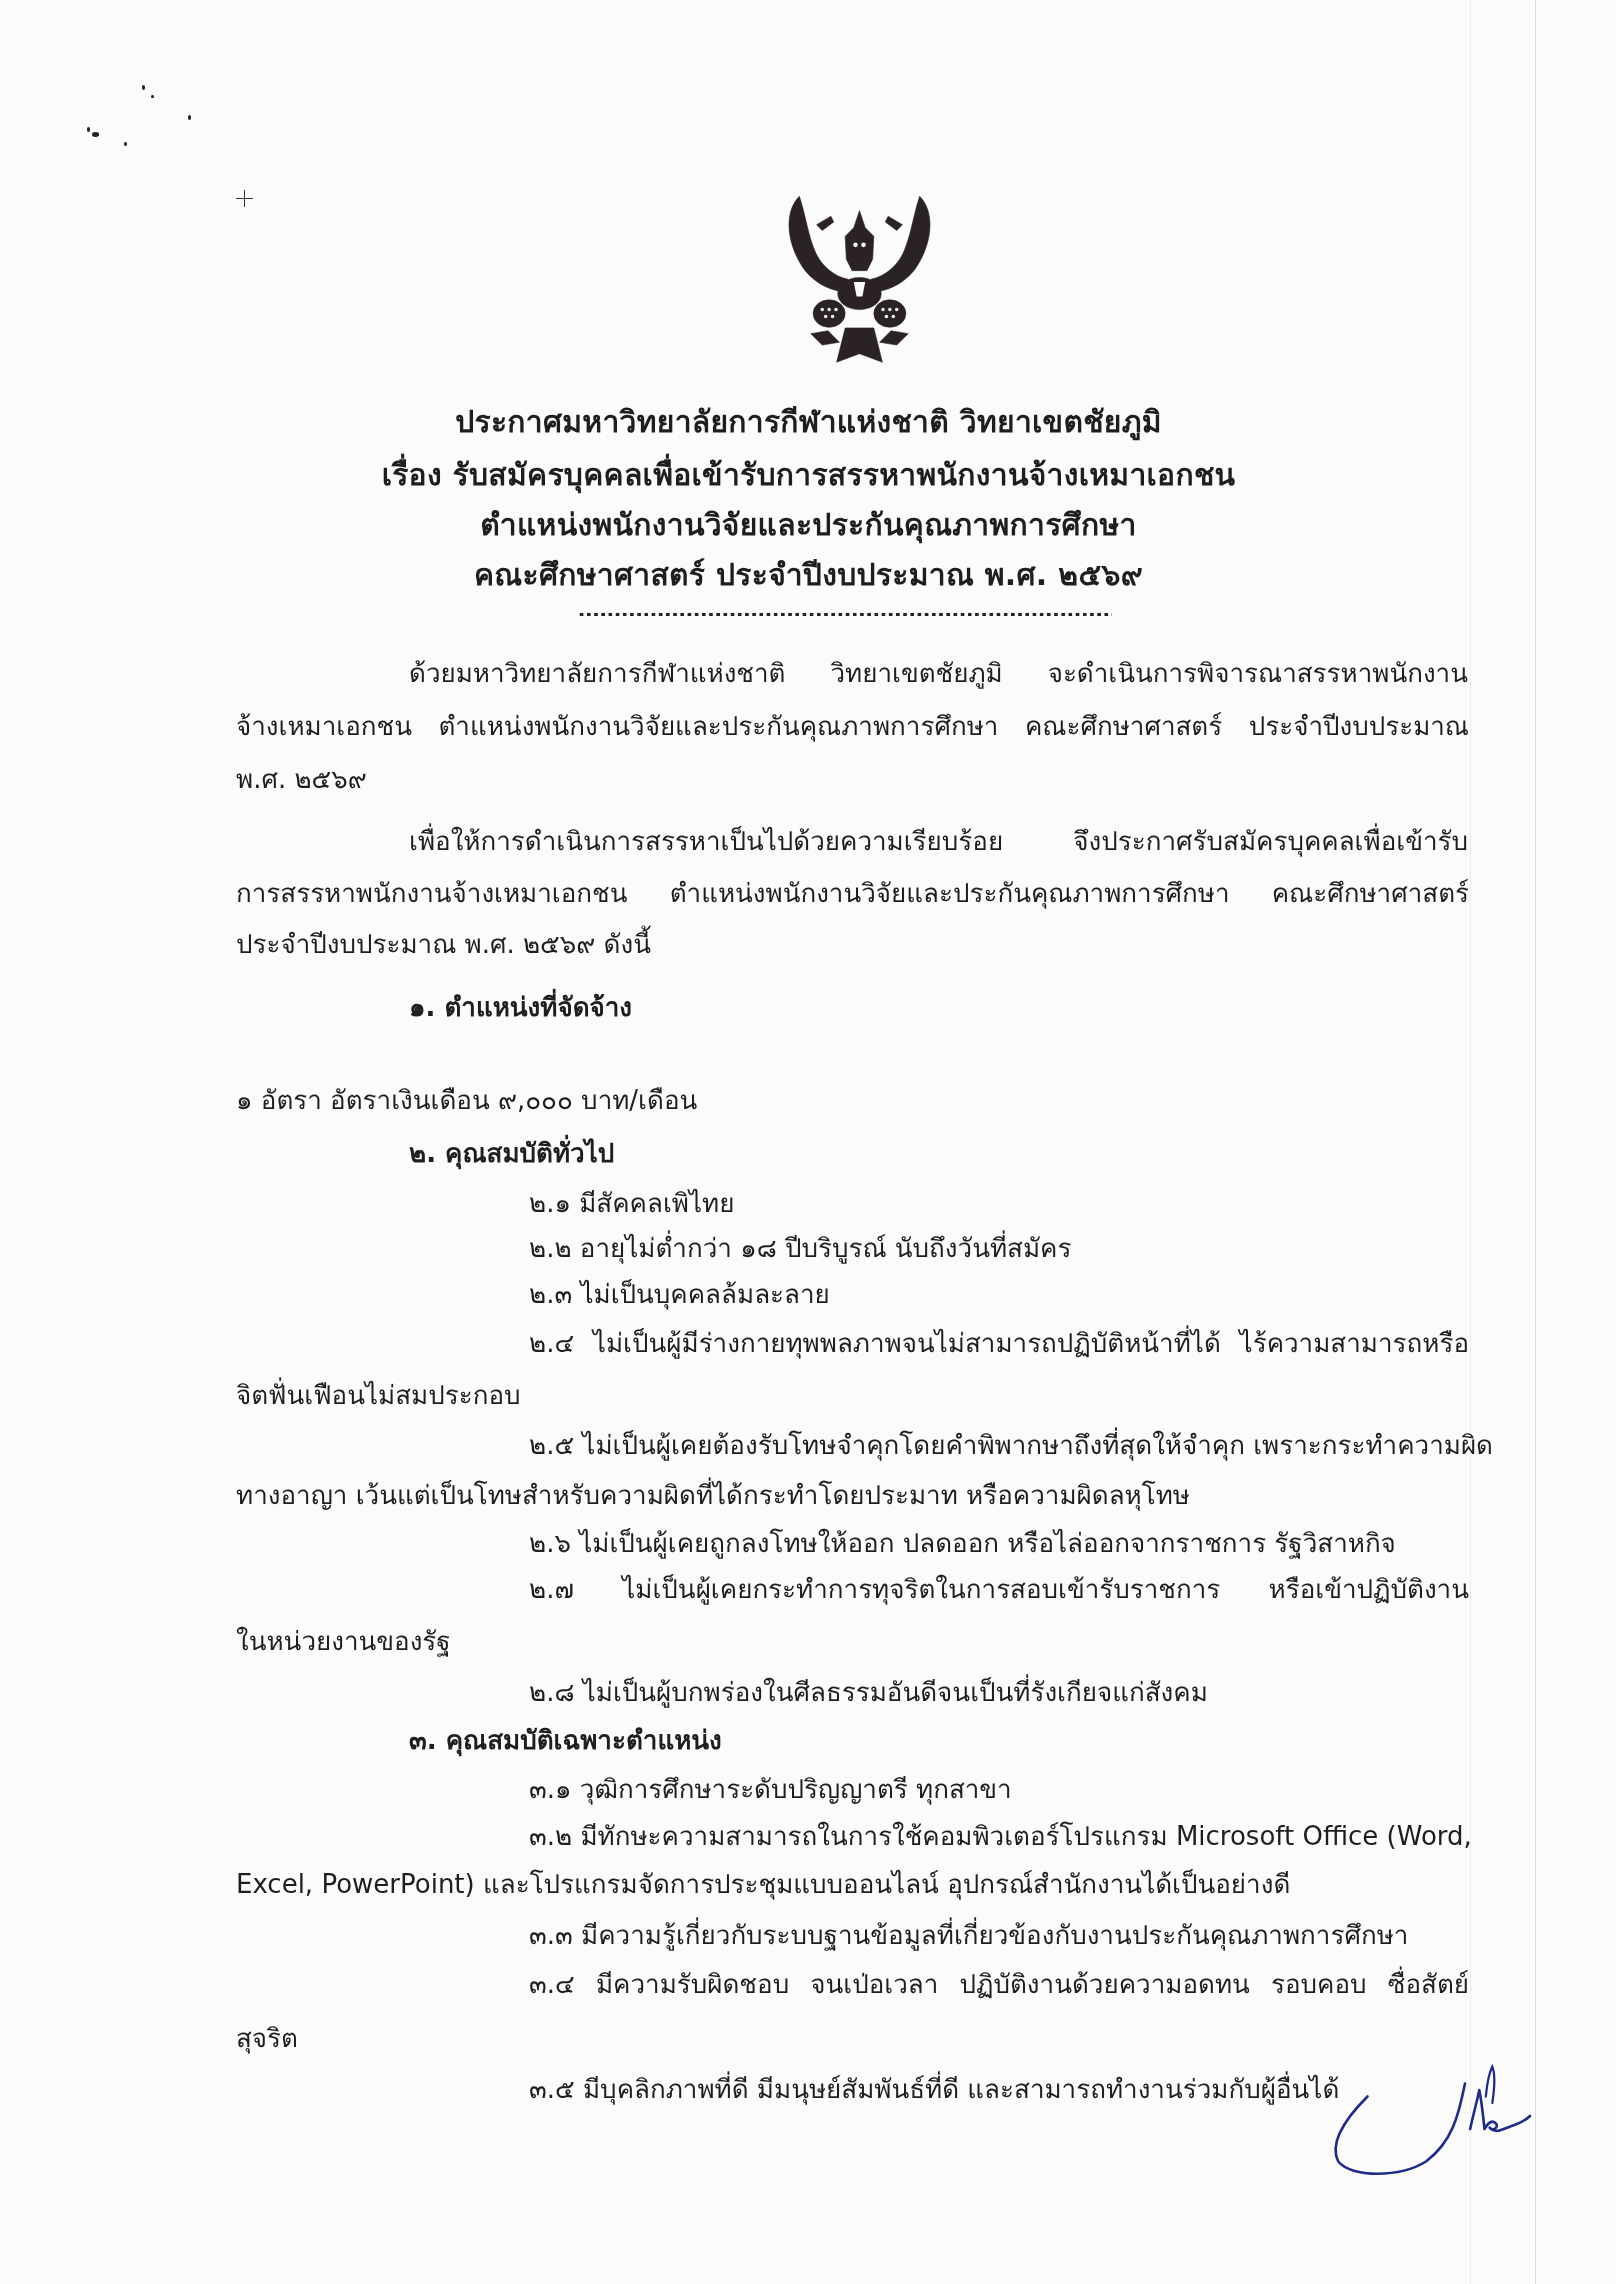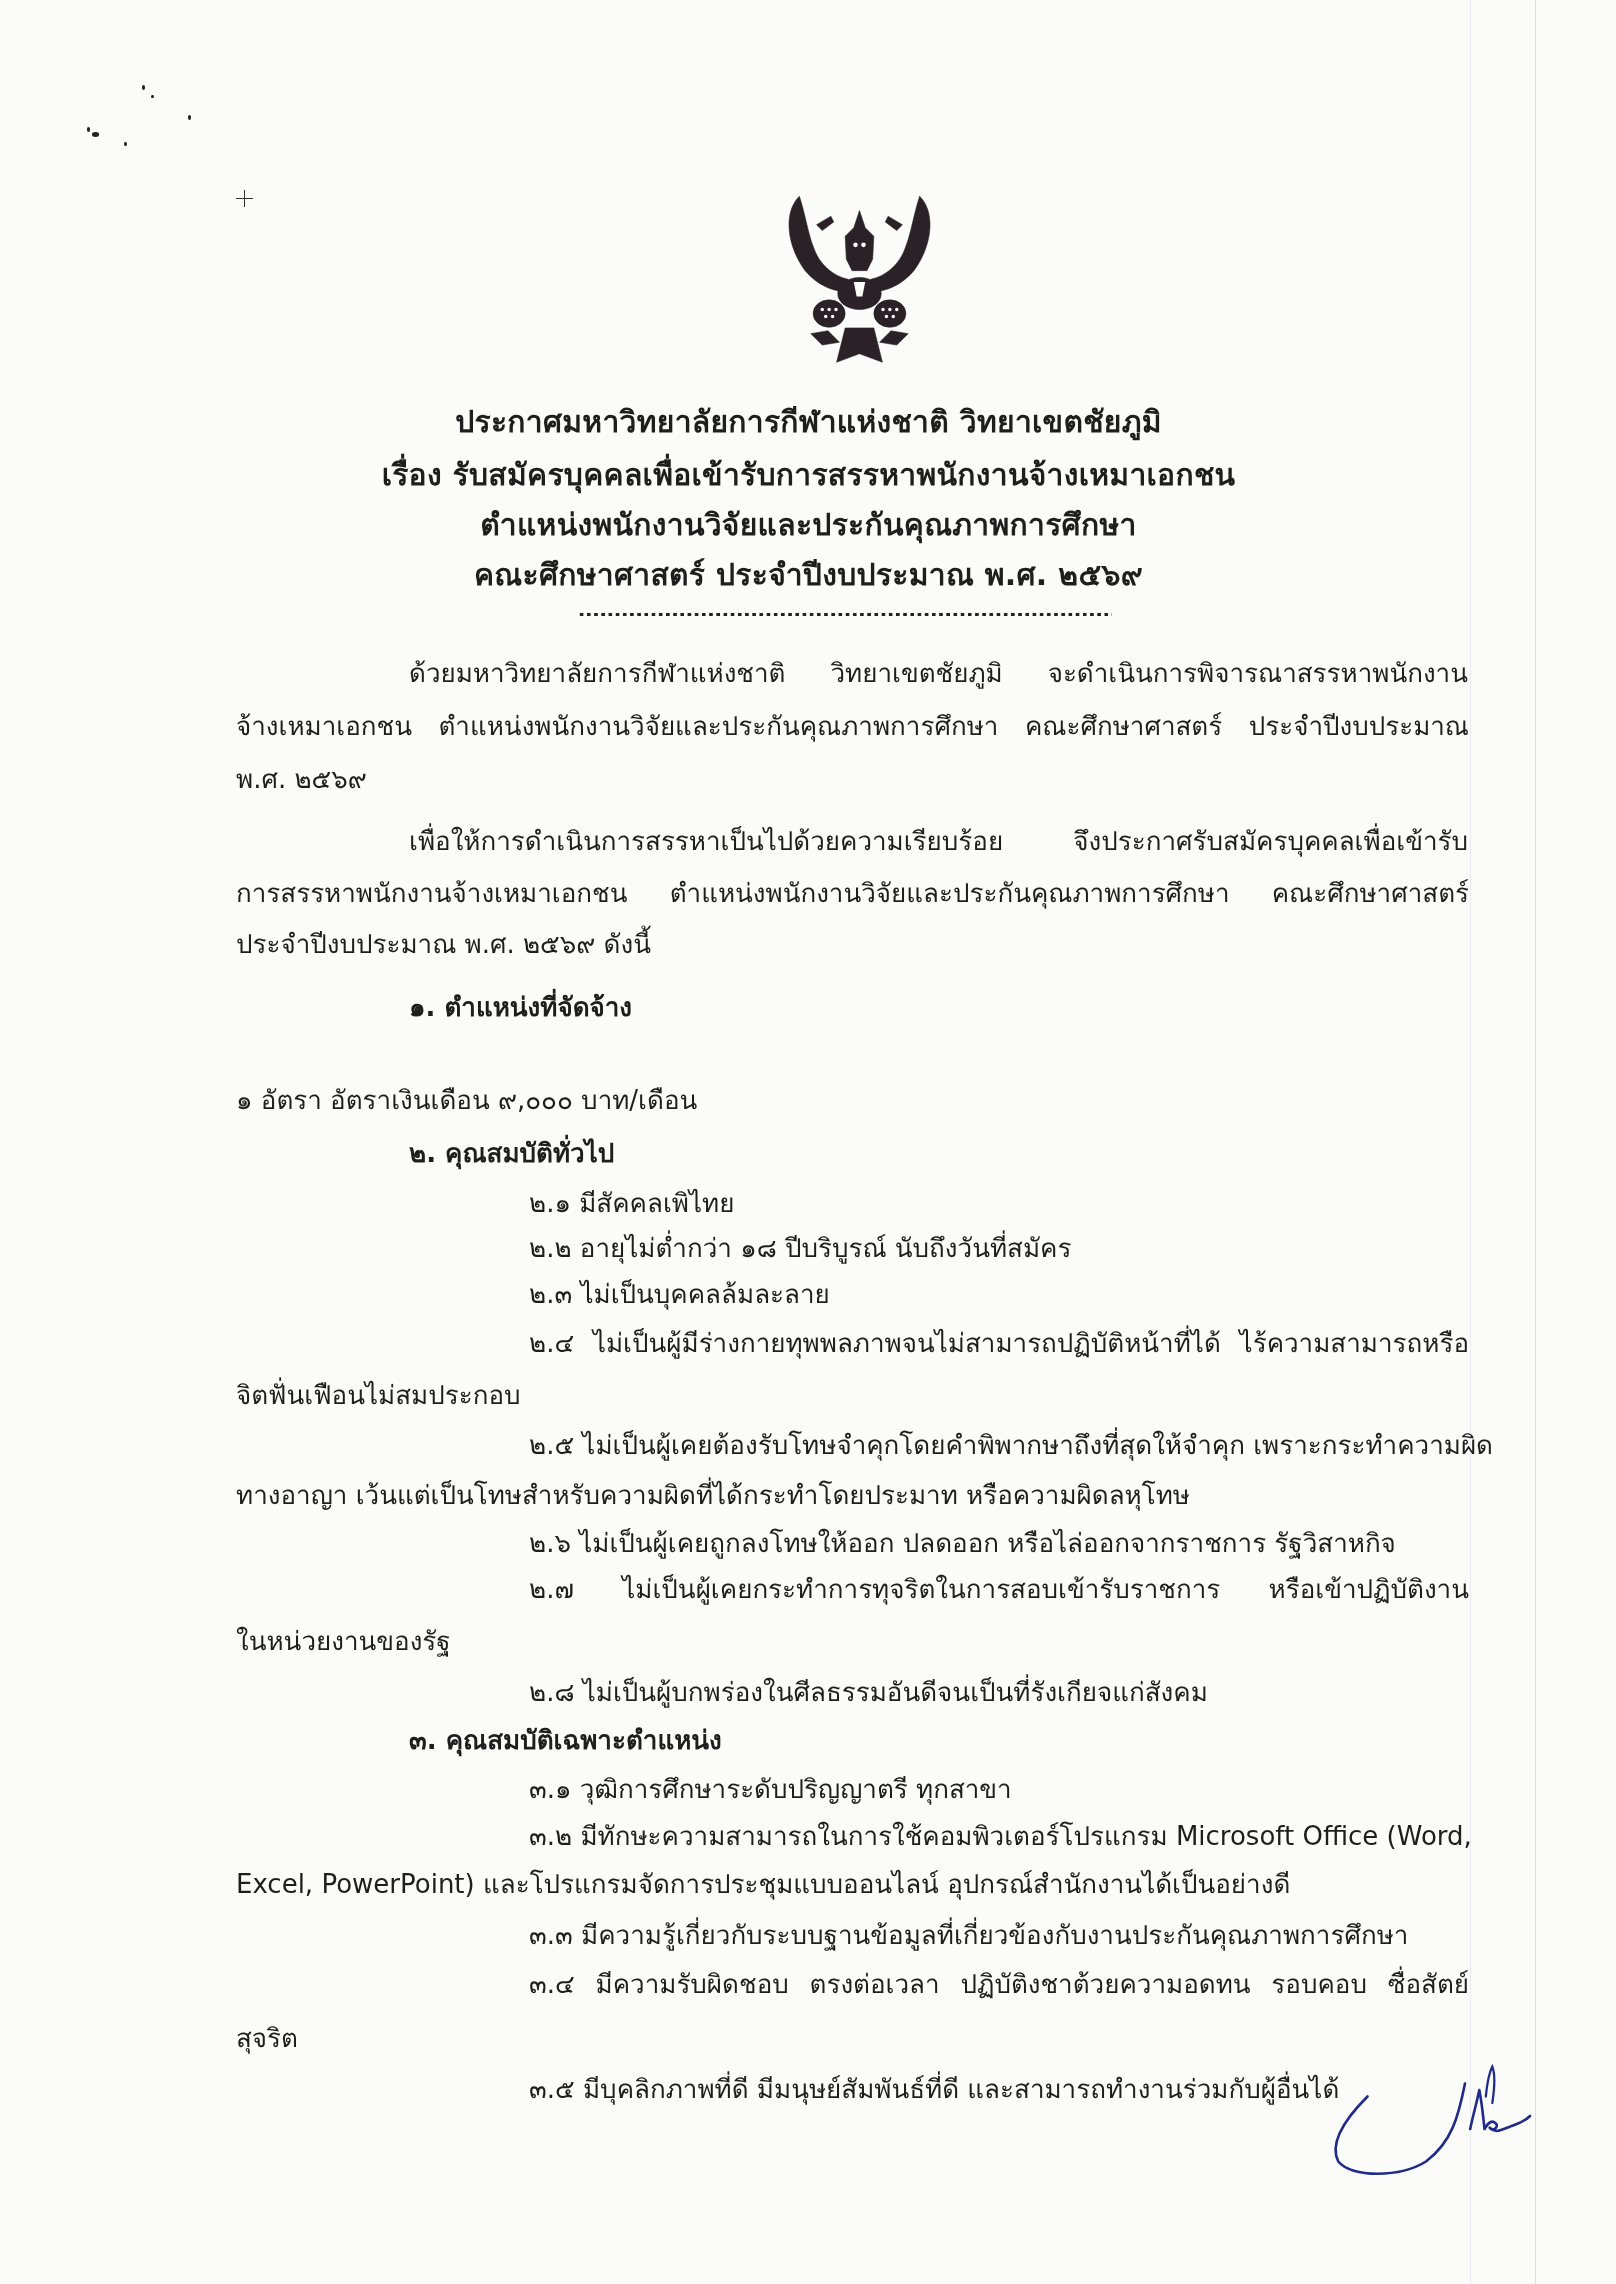--- a/index.html
+++ b/index.html
@@ -156,21 +156,21 @@
     <span>๓.๒</span>
     <span>มีทักษะความสามารถในการใช้คอมพิวเตอร์โปรแกรม Microsoft Office (Word,</span>
   </div>
   <div class="line" style="left:236px;top:1871px;">Excel, PowerPoint) และโปรแกรมจัดการประชุมแบบออนไลน์ อุปกรณ์สำนักงานได้เป็นอย่างดี</div>
   <div class="line" style="left:529px;top:1922px;">
     <span>๓.๓</span>
     <span>มีความรู้เกี่ยวกับระบบฐานข้อมูลที่เกี่ยวข้องกับงานประกันคุณภาพการศึกษา</span>
   </div>
   <div class="line justify" style="left:529px;width:940px;top:1971px;">
     <span>๓.๔</span>
-    <span>มีความรับผิดชอบ ตรงต่อเวลา ปฏิบัติงชาต้วยความอดทน รอบคอบ ซื่อสัตย์</span>
+    <span>มีความรับผิดชอบ จนเป่อเวลา ปฏิบัติงานด้วยความอดทน รอบคอบ ซื่อสัตย์</span>
   </div>
   <div class="line" style="left:236px;top:2025px;">สุจริต</div>
   <div class="line" style="left:529px;top:2076px;">
     <span>๓.๕</span>
     <span>มีบุคลิกภาพที่ดี มีมนุษย์สัมพันธ์ที่ดี และสามารถทำงานร่วมกับผู้อื่นได้</span>
   </div>
 
   <svg class="signature" viewBox="0 0 340 180">
     <path d="M70 50 C40 80 10 120 25 150 C45 175 120 175 160 150 C200 120 210 80 220 30" fill="none" stroke="#1f2a8a" stroke-width="4" stroke-linecap="round"></path>
     <path d="M228 100 C232 80 238 60 242 40 C246 60 248 80 250 100 C256 90 262 85 268 92 C272 98 262 104 258 98 C268 108 278 100 290 96 C300 92 310 90 320 80" fill="none" stroke="#1f2a8a" stroke-width="4" stroke-linecap="round" stroke-linejoin="round"></path>

